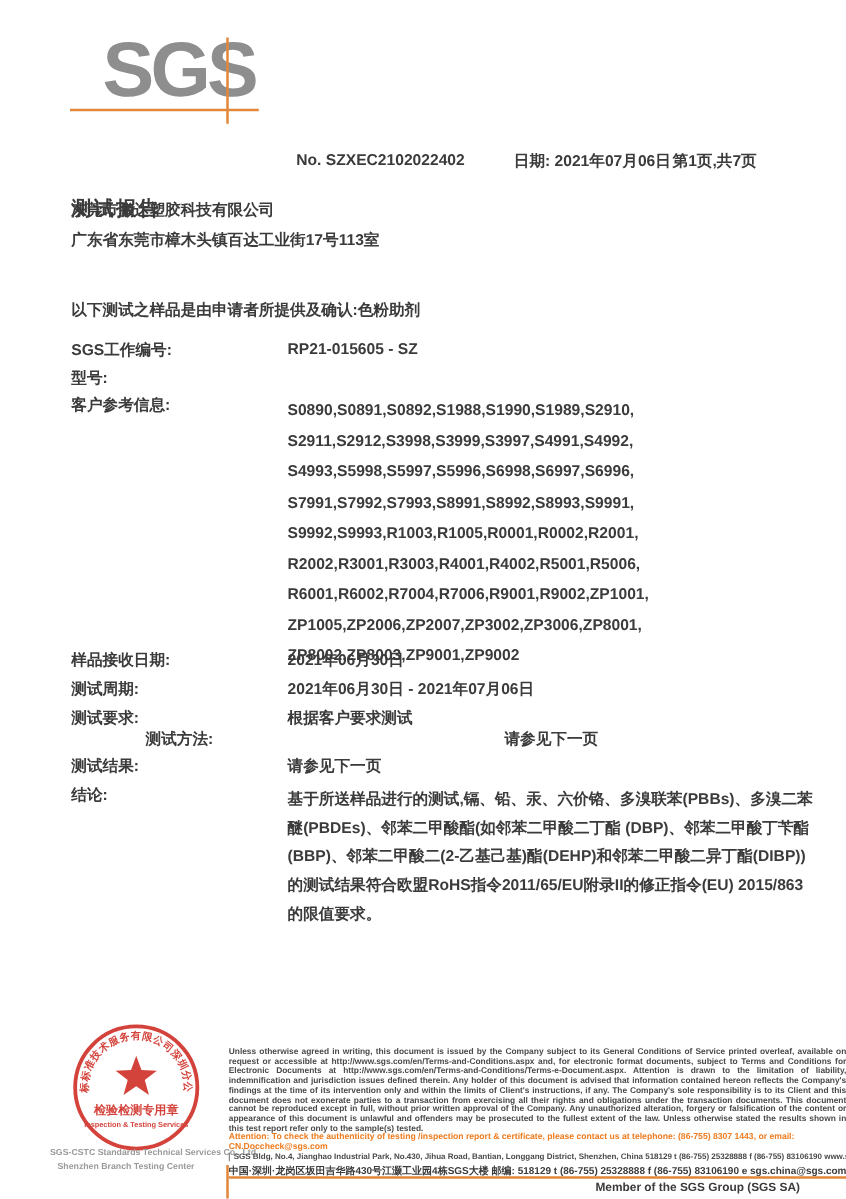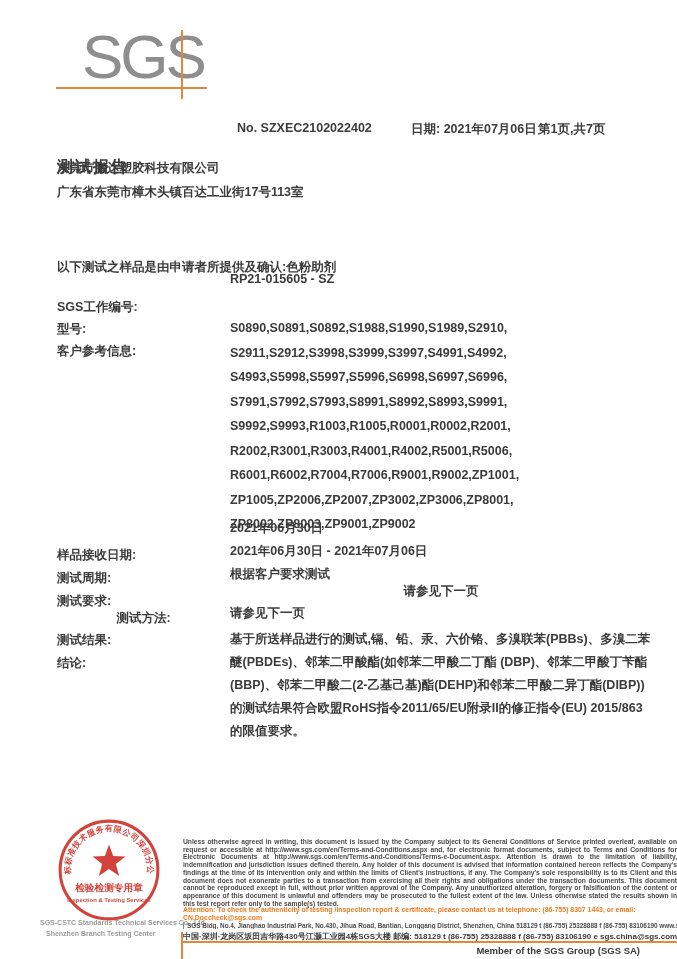--- a/index.html
+++ b/index.html
@@ -1,36 +1,36 @@
 <!DOCTYPE html>
 <html><head>
 <meta charset="utf-8">
 <style>
   * { margin:0; padding:0; box-sizing:border-box; }
   html,body { width:677px; height:959px; background:#ffffff; }
   body { font-family:"Liberation Sans", sans-serif; color:#3b3b3b; position:relative; overflow:hidden; }
   .abs { position:absolute; }
 
   
-  .logo-text { left:82px; top:26px; font-size:62px; font-weight:400; letter-spacing:-3px; color:#8e8e8e; line-height:62px; }
+  .logo-text { left:82px; top:26px; font-size:62px; font-weight:700; letter-spacing:-3px; color:#8e8e8e; line-height:62px; }
   .logo-hline { left:56px; top:87px; width:151px; height:2px; background:#e2873b; }
   .logo-vline { left:181px; top:30px; width:2px; height:69px; background:#e2873b; }
 
   .report-title { left:57px; top:117px; font-size:16px; font-weight:800; letter-spacing:2px;margin-top:40px; }
   .report-no   { left:237px; top:121px; font-size:12.5px; font-weight:600; }
   .report-date { left:411px; top:121px; font-size:12.5px; font-weight:600; }
   .report-page { left:538px; top:121px; font-size:12.5px; font-weight:600; }
 
   .company { left:57px; top:160px; font-size:12.5px; font-weight:600; }
   .address { left:57px; top:184px; font-size:12.5px; font-weight:600; }
 
   
-  .statement { left:57px; top:259px; font-size:12.5px; font-weight:600; }
+  .statement { left:57px; top:240px; font-size:12.5px; font-weight:600; }
   .row { left:57px; width:595px; font-size:12.5px; font-weight:600; display:flex; }
-  .row .lbl { width:173px; flex:0 0 173px;margin-top:27px; }
+  .row .lbl { width:173px; flex:0 0 173px; }
   .row .val { flex:1; }
   .r-job  { top:272px; }
   .r-mod  { top:294px; }
   .r-ref  { top:316px; }
   .r-rcv  { top:520px; }
   .r-per  { top:543px; }
   .r-req  { top:566px; }
   .r-met  { top:583px;text-align:center; }
   .r-res  { top:605px; }
   .r-con  { top:628px; }

